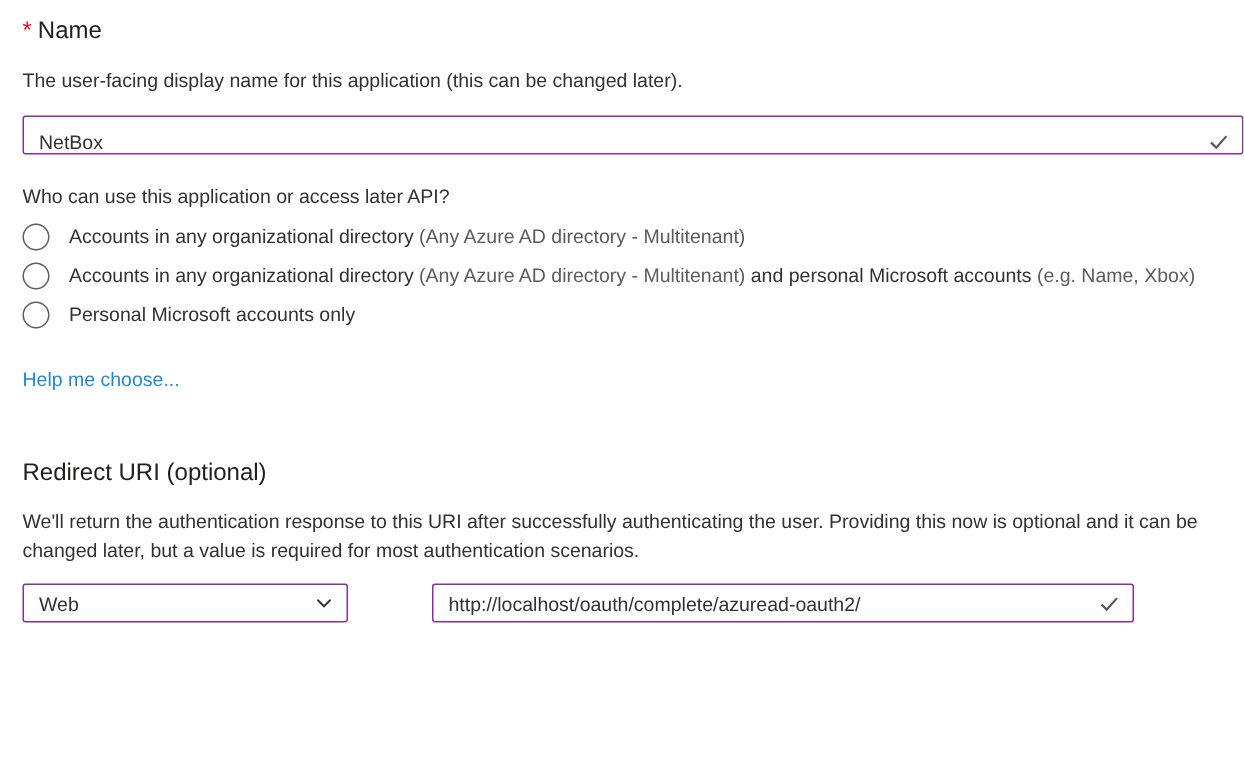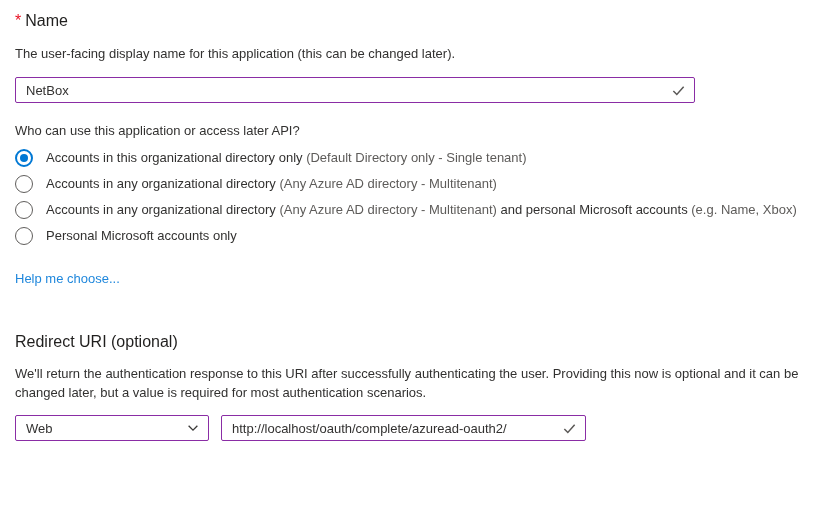--- a/index.html
+++ b/index.html
@@ -25,21 +25,21 @@
   .title-2{margin-top:42px;}
   .title-3{margin-top:46px;}
   .req{color:var(--required-red);margin-right:4px;}
   .desc{margin:13px 0 0 0;line-height:19px;color:var(--text);}
   .desc-3{max-width:806px;margin-top:12px;}
   .field{
     display:flex;align-items:center;
     height:26px;border:1.5px solid var(--accent-border);border-radius:2px;
     background:#fff;padding:0 8px 0 0;
   }
-  .name-field{width:680px;margin-top:14px;}
+  .name-field{width:814px;margin-top:14px;align-items:flex-end;}
   .text-input{
     flex:1 1 auto;min-width:0;border:none;outline:none;background:transparent;
     font-family:inherit;font-size:13px;color:var(--text);padding:0 6px 0 10px;
   }
   .check{width:15px;height:15px;flex:0 0 auto;}
   .question{margin:19px 0 0 0;line-height:18px;}
   .radio-list{margin-top:9px;}
   .radio-row{display:flex;align-items:center;margin-bottom:8px;height:18px;cursor:pointer;}
   .radio{
     width:18px;height:18px;border-radius:50%;flex:0 0 auto;
@@ -49,24 +49,24 @@
   .radio.selected .dot{
     position:absolute;left:50%;top:50%;width:8px;height:8px;margin:-4px 0 0 -4px;
     border-radius:50%;background:var(--radio-selected);
   }
   .radio-label{margin-left:13px;line-height:18px;}
   .radio-label .muted{color:var(--muted-text);}
   .help-link{
     display:inline-block;margin-top:18px;color:var(--link);text-decoration:none;cursor:pointer;
   }
   .uri-row{display:flex;margin-top:13px;gap:12px;}
-  .select-field{width:194px;cursor:pointer;}
+  .select-field{width:217px;cursor:pointer;}
   .select-label{flex:1 1 auto;padding-left:10px;}
   .chevron{width:14px;height:14px;flex:0 0 auto;}
-  .uri-field{width:365px;}
+  .uri-field{width:468px;margin-left:44px;}
 </style>
 </head>
 <body>
 
 <div class="page">
 
   
   <h2 class="section-title title-1"><span class="req">*</span><span>Name</span></h2>
 
   <p class="desc">The user-facing display name for this application (this can be changed later).</p>
@@ -76,26 +76,20 @@
     <svg class="check" viewBox="0 0 16 16">
       <path d="M2.5 8.5 L6.2 12.2 L13.5 4" fill="none" stroke="#5a5856" stroke-width="1.6"></path>
     </svg>
   </div>
 
   
 
   <p class="question">Who can use this application or access later API?</p>
 
   <div class="radio-list">
-      <div class="radio-row">
-        <span class="radio selected">
-          <span class="dot"></span>
-        </span>
-        <span class="radio-label"><span>Accounts in this organizational directory only </span><span class="muted">(Default Directory only - Single tenant)</span></span>
-      </div>
       <div class="radio-row">
         <span class="radio"><span class="dot"></span></span>
         <span class="radio-label"><span>Accounts in any organizational directory </span><span class="muted">(Any Azure AD directory - Multitenant)</span></span>
       </div>
       <div class="radio-row">
         <span class="radio"><span class="dot"></span></span>
         <span class="radio-label"><span>Accounts in any organizational directory </span><span class="muted">(Any Azure AD directory - Multitenant)</span><span> and personal Microsoft accounts </span><span class="muted">(e.g. Name, Xbox)</span></span>
       </div>
       <div class="radio-row">
         <span class="radio"><span class="dot"></span></span>

